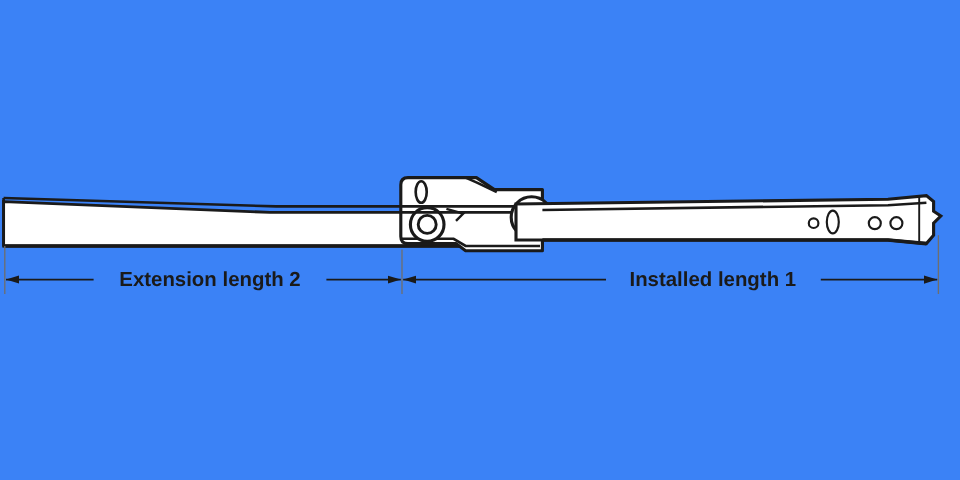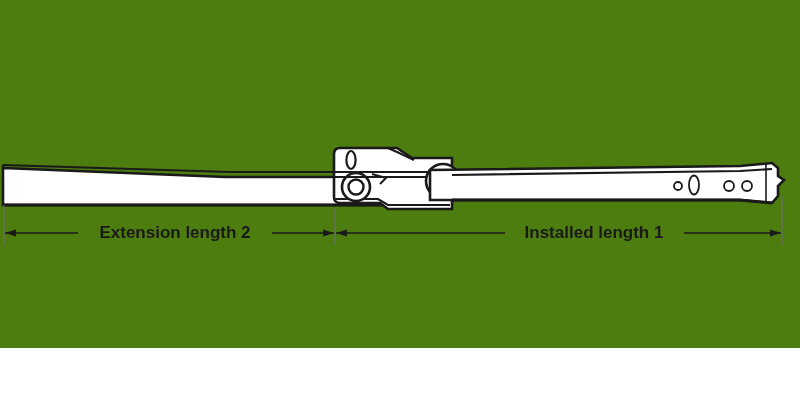--- a/index.html
+++ b/index.html
@@ -7,22 +7,22 @@
     margin: 0;
     padding: 0;
     background: #ffffff;
   }
   body {
     font-family: "Liberation Sans", sans-serif;
   }
   #stage {
     position: relative;
     width: 800px;
-    height: 348px;
-    background: #4d7c0f;
+    height: 400px;
+    background: #3b82f6;
     overflow: hidden;
   }
   #stage svg {
     position: absolute;
     left: 0;
     top: 0;
     display: block;
   }
   .dim-label {
     font-family: "Liberation Sans", sans-serif;

